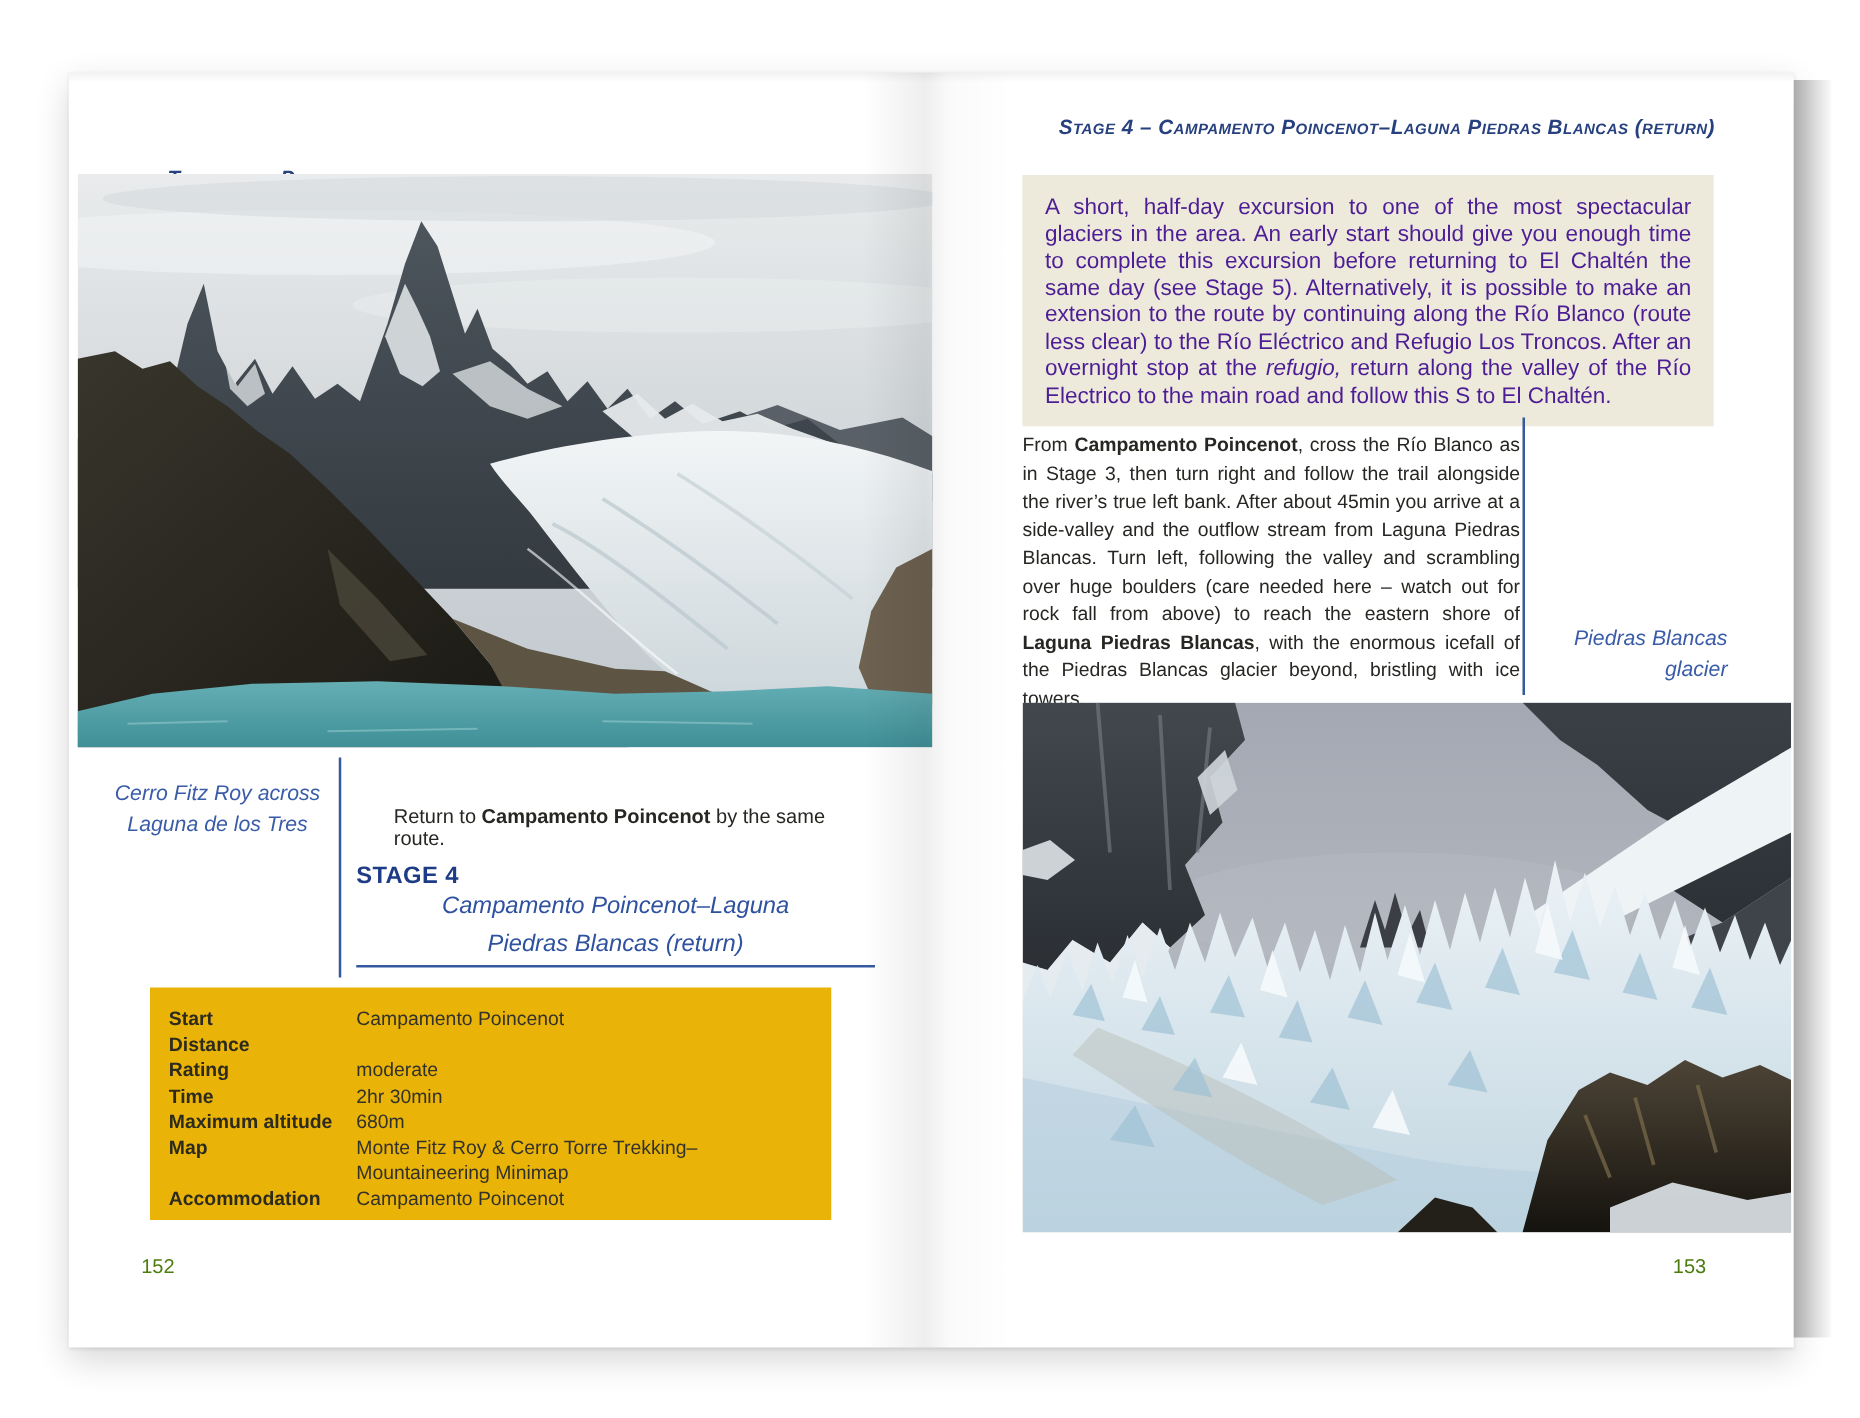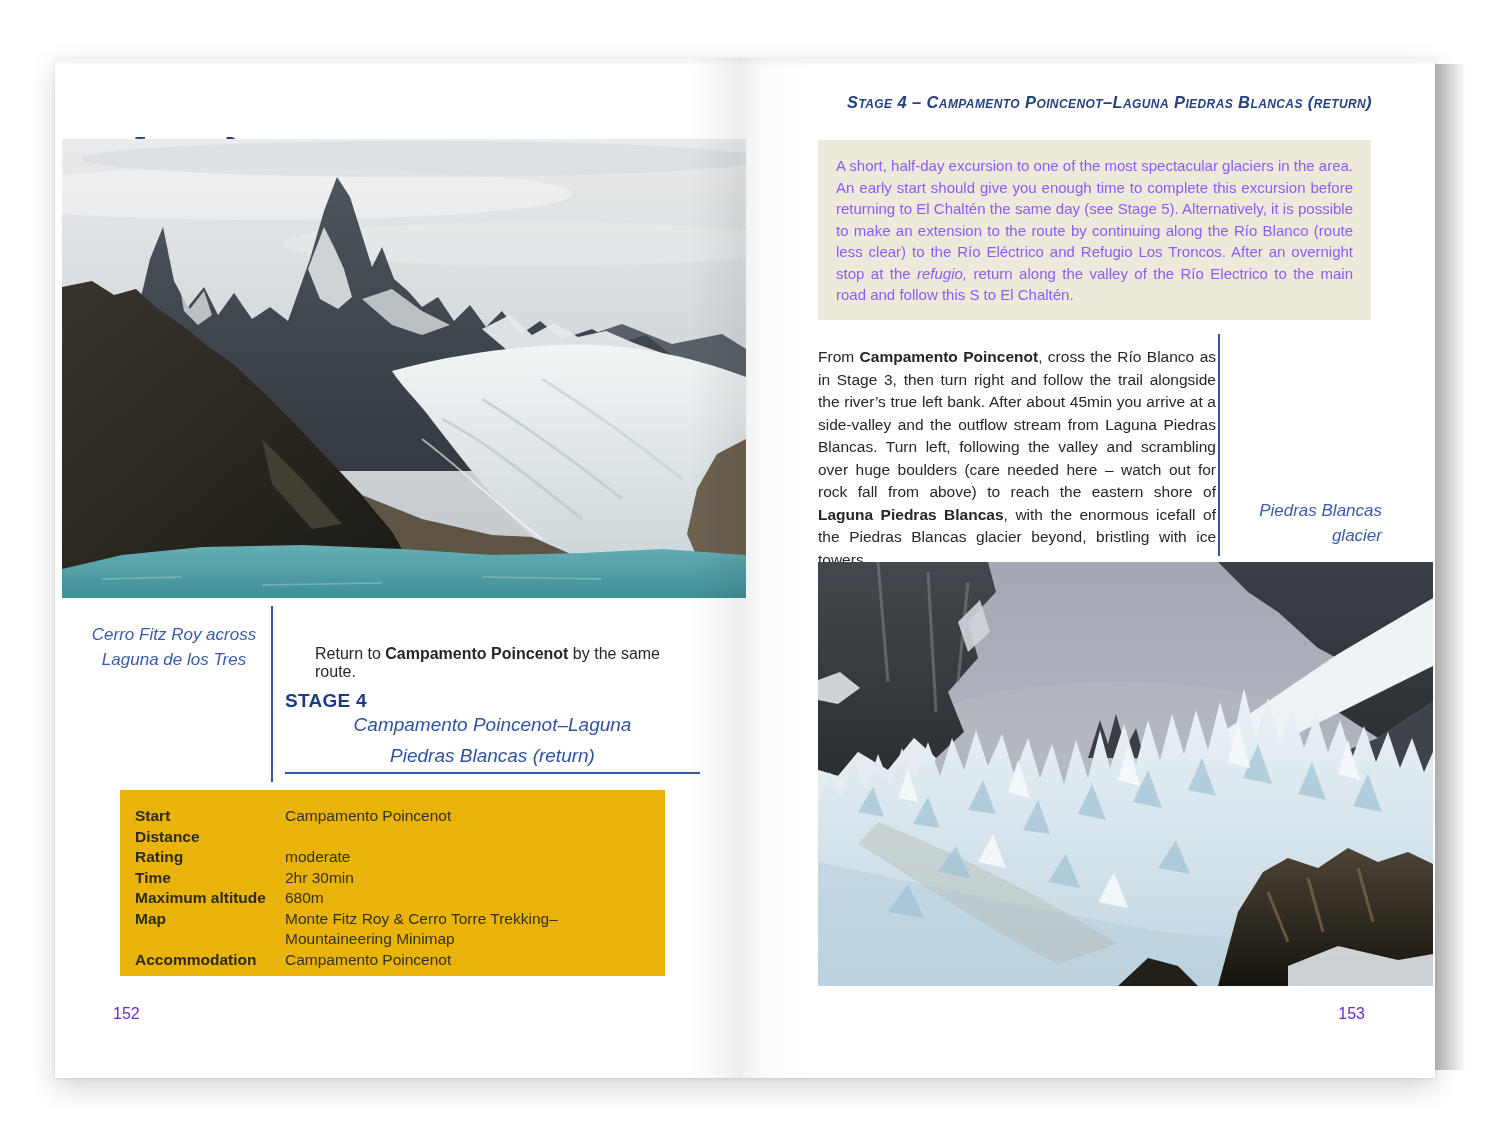--- a/index.html
+++ b/index.html
@@ -37,27 +37,27 @@
   .stage-title{position:absolute;left:285px;width:415px;text-align:center;font-size:19px;
     font-style:italic;color:#2f52a0;}
   .stage-title-1{top:714px;text-align:center;} .stage-title-2{top:745px;}
 
   .info-box{position:absolute;left:120px;top:790px;width:545px;height:186px;background:#eab308;
     box-sizing:border-box;padding:16px 15px 0 15px;font-size:15.5px;color:#33322a;}
   .info-row{display:flex;line-height:20.5px;}
   .info-row .lbl{width:150px;flex:0 0 150px;font-weight:bold;color:#2c2b1e;}
   .info-row .val{flex:1;}
 
-  .pagenum{position:absolute;font-size:16px;color:#6d28d9;}
+  .pagenum{position:absolute;font-size:16px;color:#4d7c0f;}
   .pagenum-left{left:113px;top:1005px;}
   .pagenum-right{left:1280px;top:1005px;width:85px;text-align:right;}
 
   .intro-box{position:absolute;left:818px;top:140px;width:553px;background:#eeeadb;
-    box-sizing:border-box;padding:15px 18px 14px 18px;font-size:15px;line-height:21.5px;
-    color:#8b5cf6;text-align:justify;}
+    box-sizing:border-box;padding:15px 18px 14px 18px;font-size:18px;line-height:21.5px;
+    color:#4c1d95;text-align:justify;}
   .body-par{position:absolute;left:818px;top:346px;width:398px;font-size:15.5px;
     line-height:22.5px;color:#262622;text-align:justify;}
   b{font-weight:bold;} i{font-style:italic;}
 </style>
 </head>
 <body>
 
 <div class="spread"></div>
 <div class="top-curl"></div>
 

